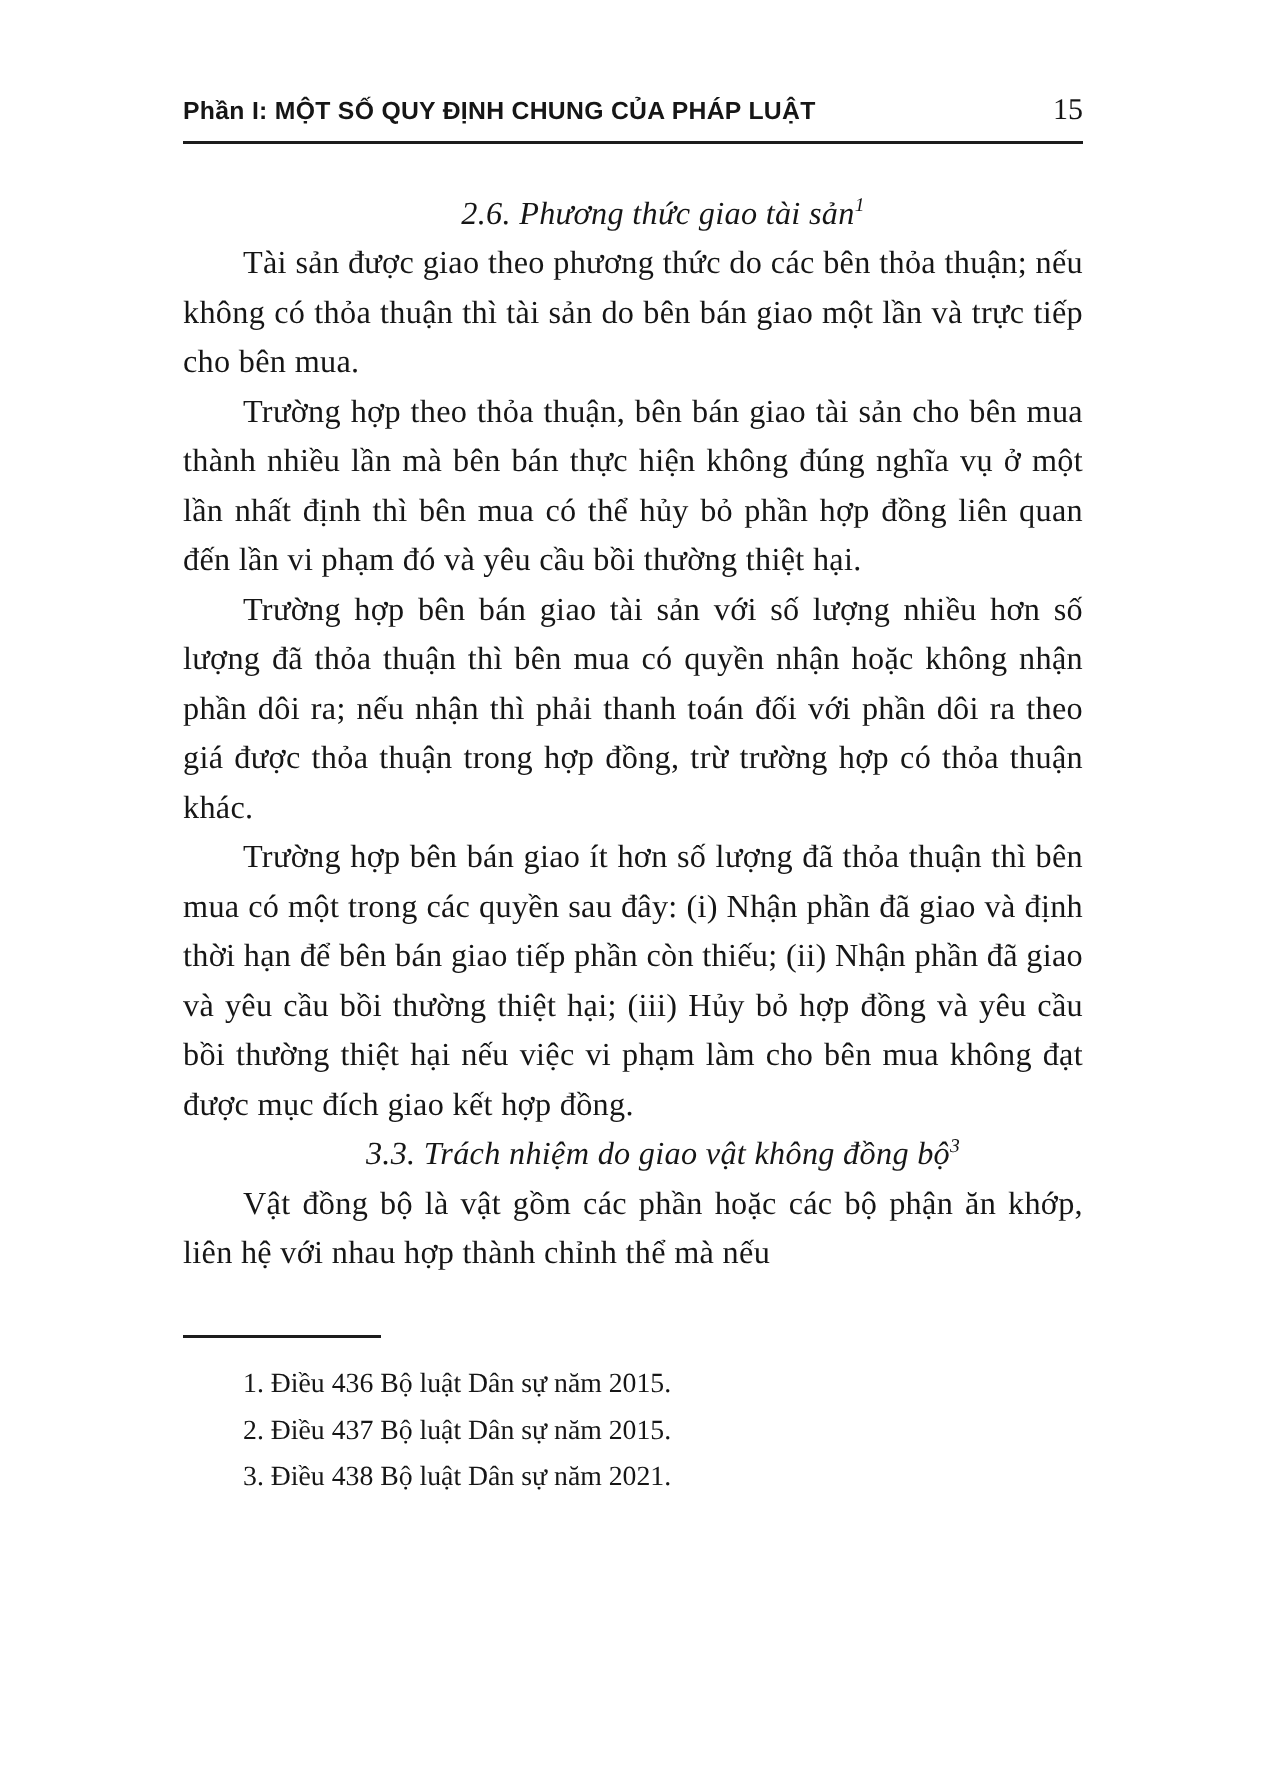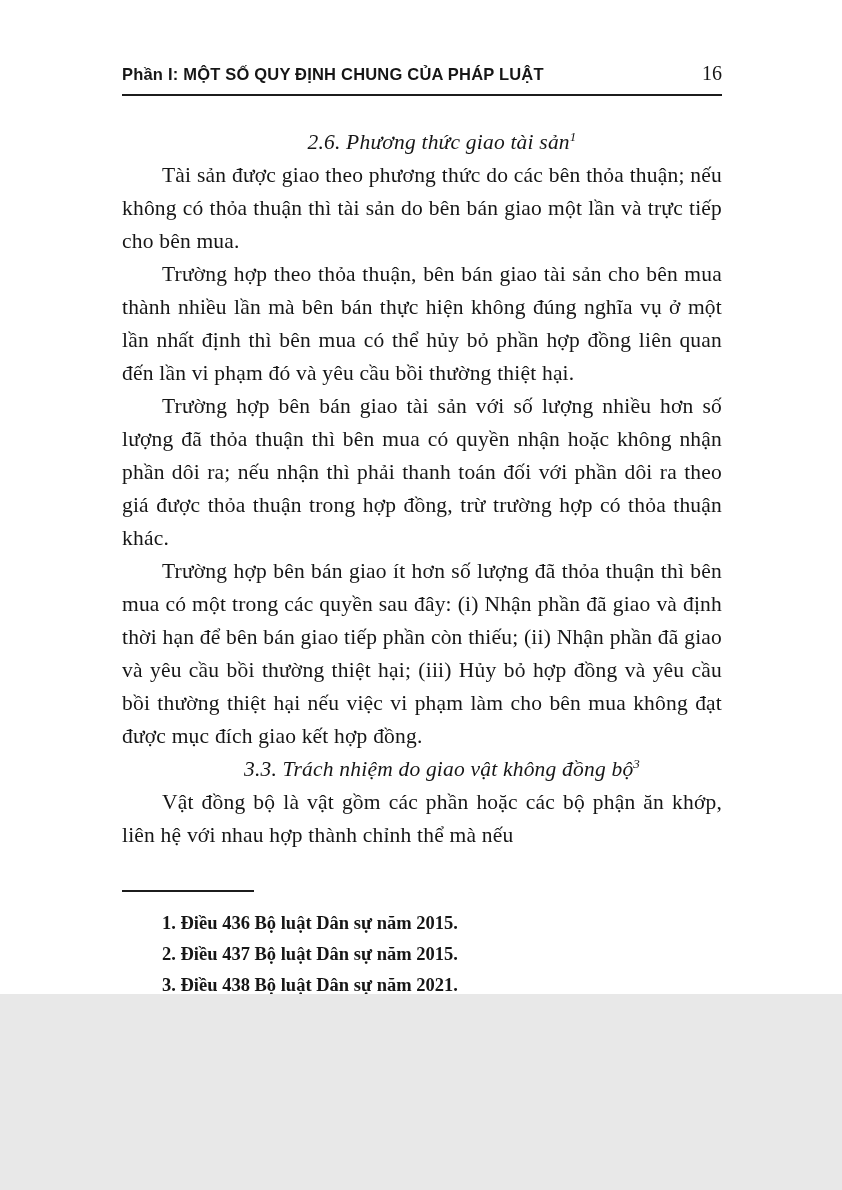--- a/index.html
+++ b/index.html
@@ -5,21 +5,21 @@
   * { margin: 0; padding: 0; box-sizing: border-box; }
 
   html, body {
     background: #e8e8e8;
     font-family: "Liberation Serif", "DejaVu Serif", serif;
   }
 
   .page {
     position: relative;
     width: 842px;
-    height: 994px;
+    height: 1190px;
     margin: 0 auto;
     background: #ffffff;
     color: #1a1a1a;
     padding: 62px 120px 0 122px;
     overflow: hidden;
   }
 
   
   .page-header {
     display: flex;
@@ -82,31 +82,30 @@
 
   .footnote-rule {
     width: 132px;
     height: 0;
     border-top: 2px solid #1c1c1c;
     margin-bottom: 16px;
   }
 
   .footnote {
     padding-left: 40px;
-    font-weight: bold;
   }
 </style>
 </head>
 <body>
 
 <div class="page">
 
   <header class="page-header">
     <div class="header-title">Phần I: MỘT SỐ QUY ĐỊNH CHUNG CỦA PHÁP LUẬT</div>
-    <div class="page-number">16</div>
+    <div class="page-number">15</div>
   </header>
 
   <main class="page-body">
 
     <h3 class="section-heading"><span>2.6. Phương thức giao tài sản</span><sup>1</sup></h3>
 
     <p>Tài sản được giao theo phương thức do các bên thỏa thuận; nếu không có thỏa thuận thì tài sản do bên bán giao một lần và trực tiếp cho bên mua.</p>
 
     <p>Trường hợp theo thỏa thuận, bên bán giao tài sản cho bên mua thành nhiều lần mà bên bán thực hiện không đúng nghĩa vụ ở một lần nhất định thì bên mua có thể hủy bỏ phần hợp đồng liên quan đến lần vi phạm đó và yêu cầu bồi thường thiệt hại.</p>
 

